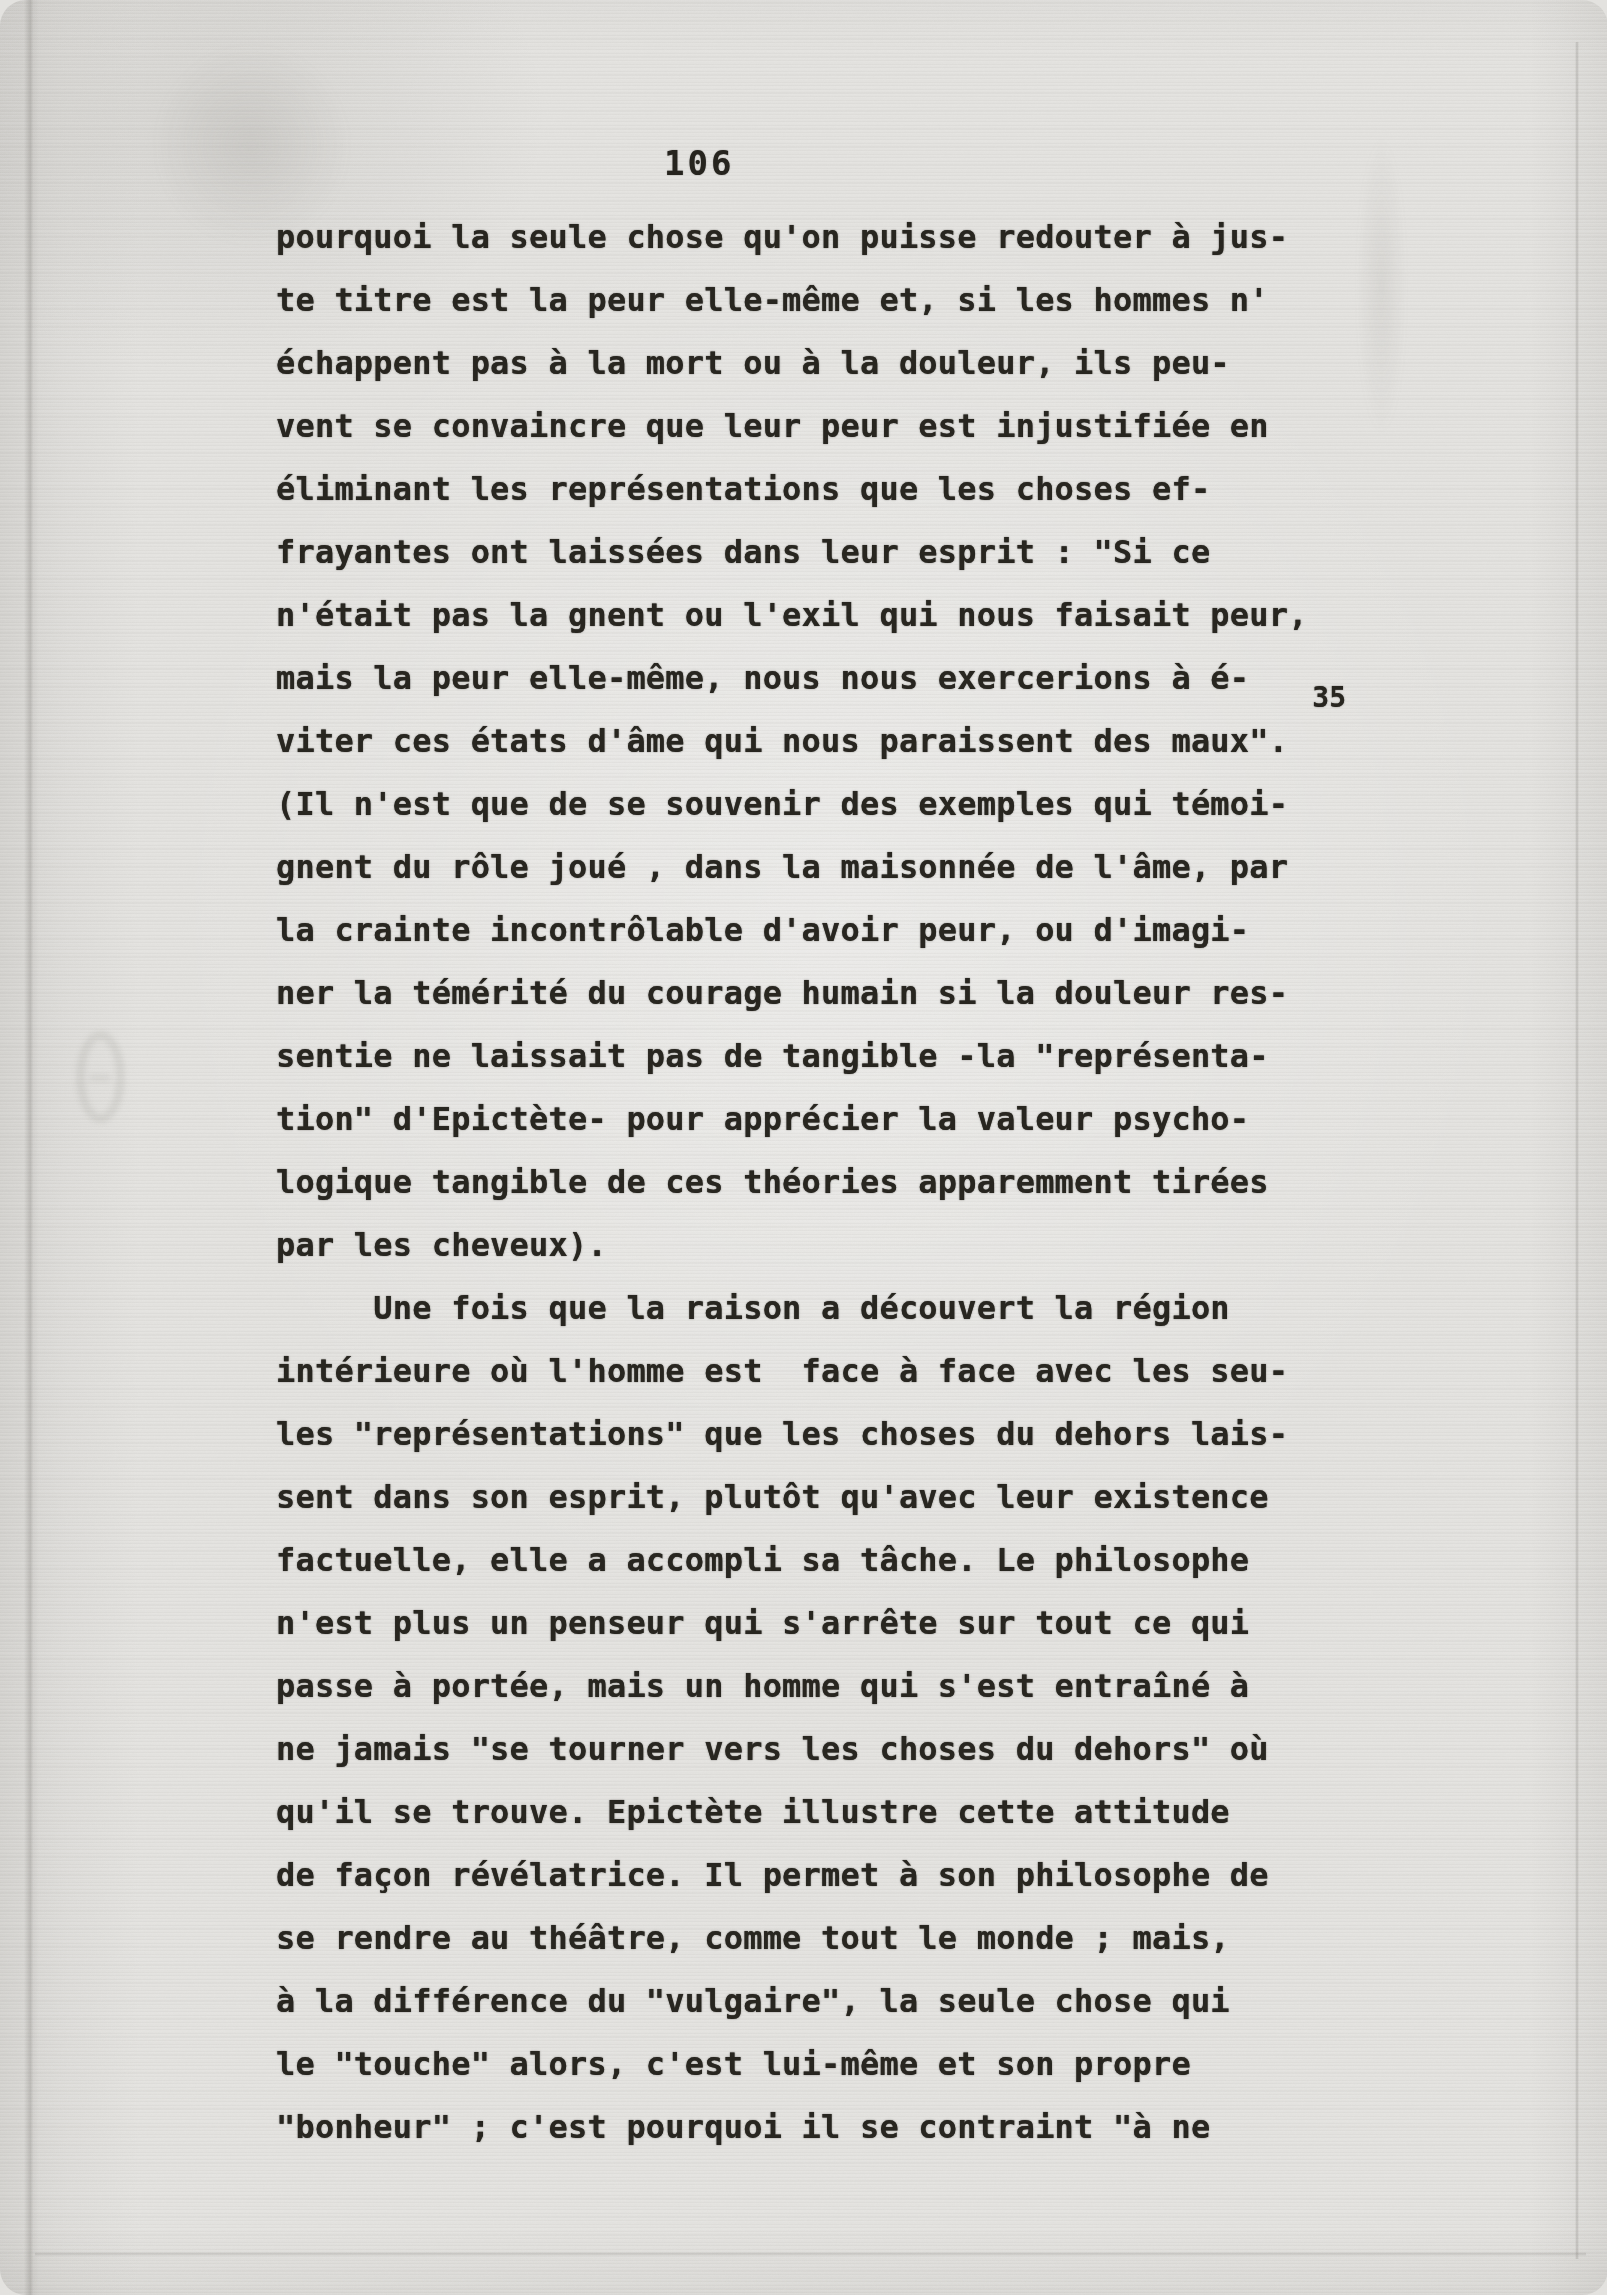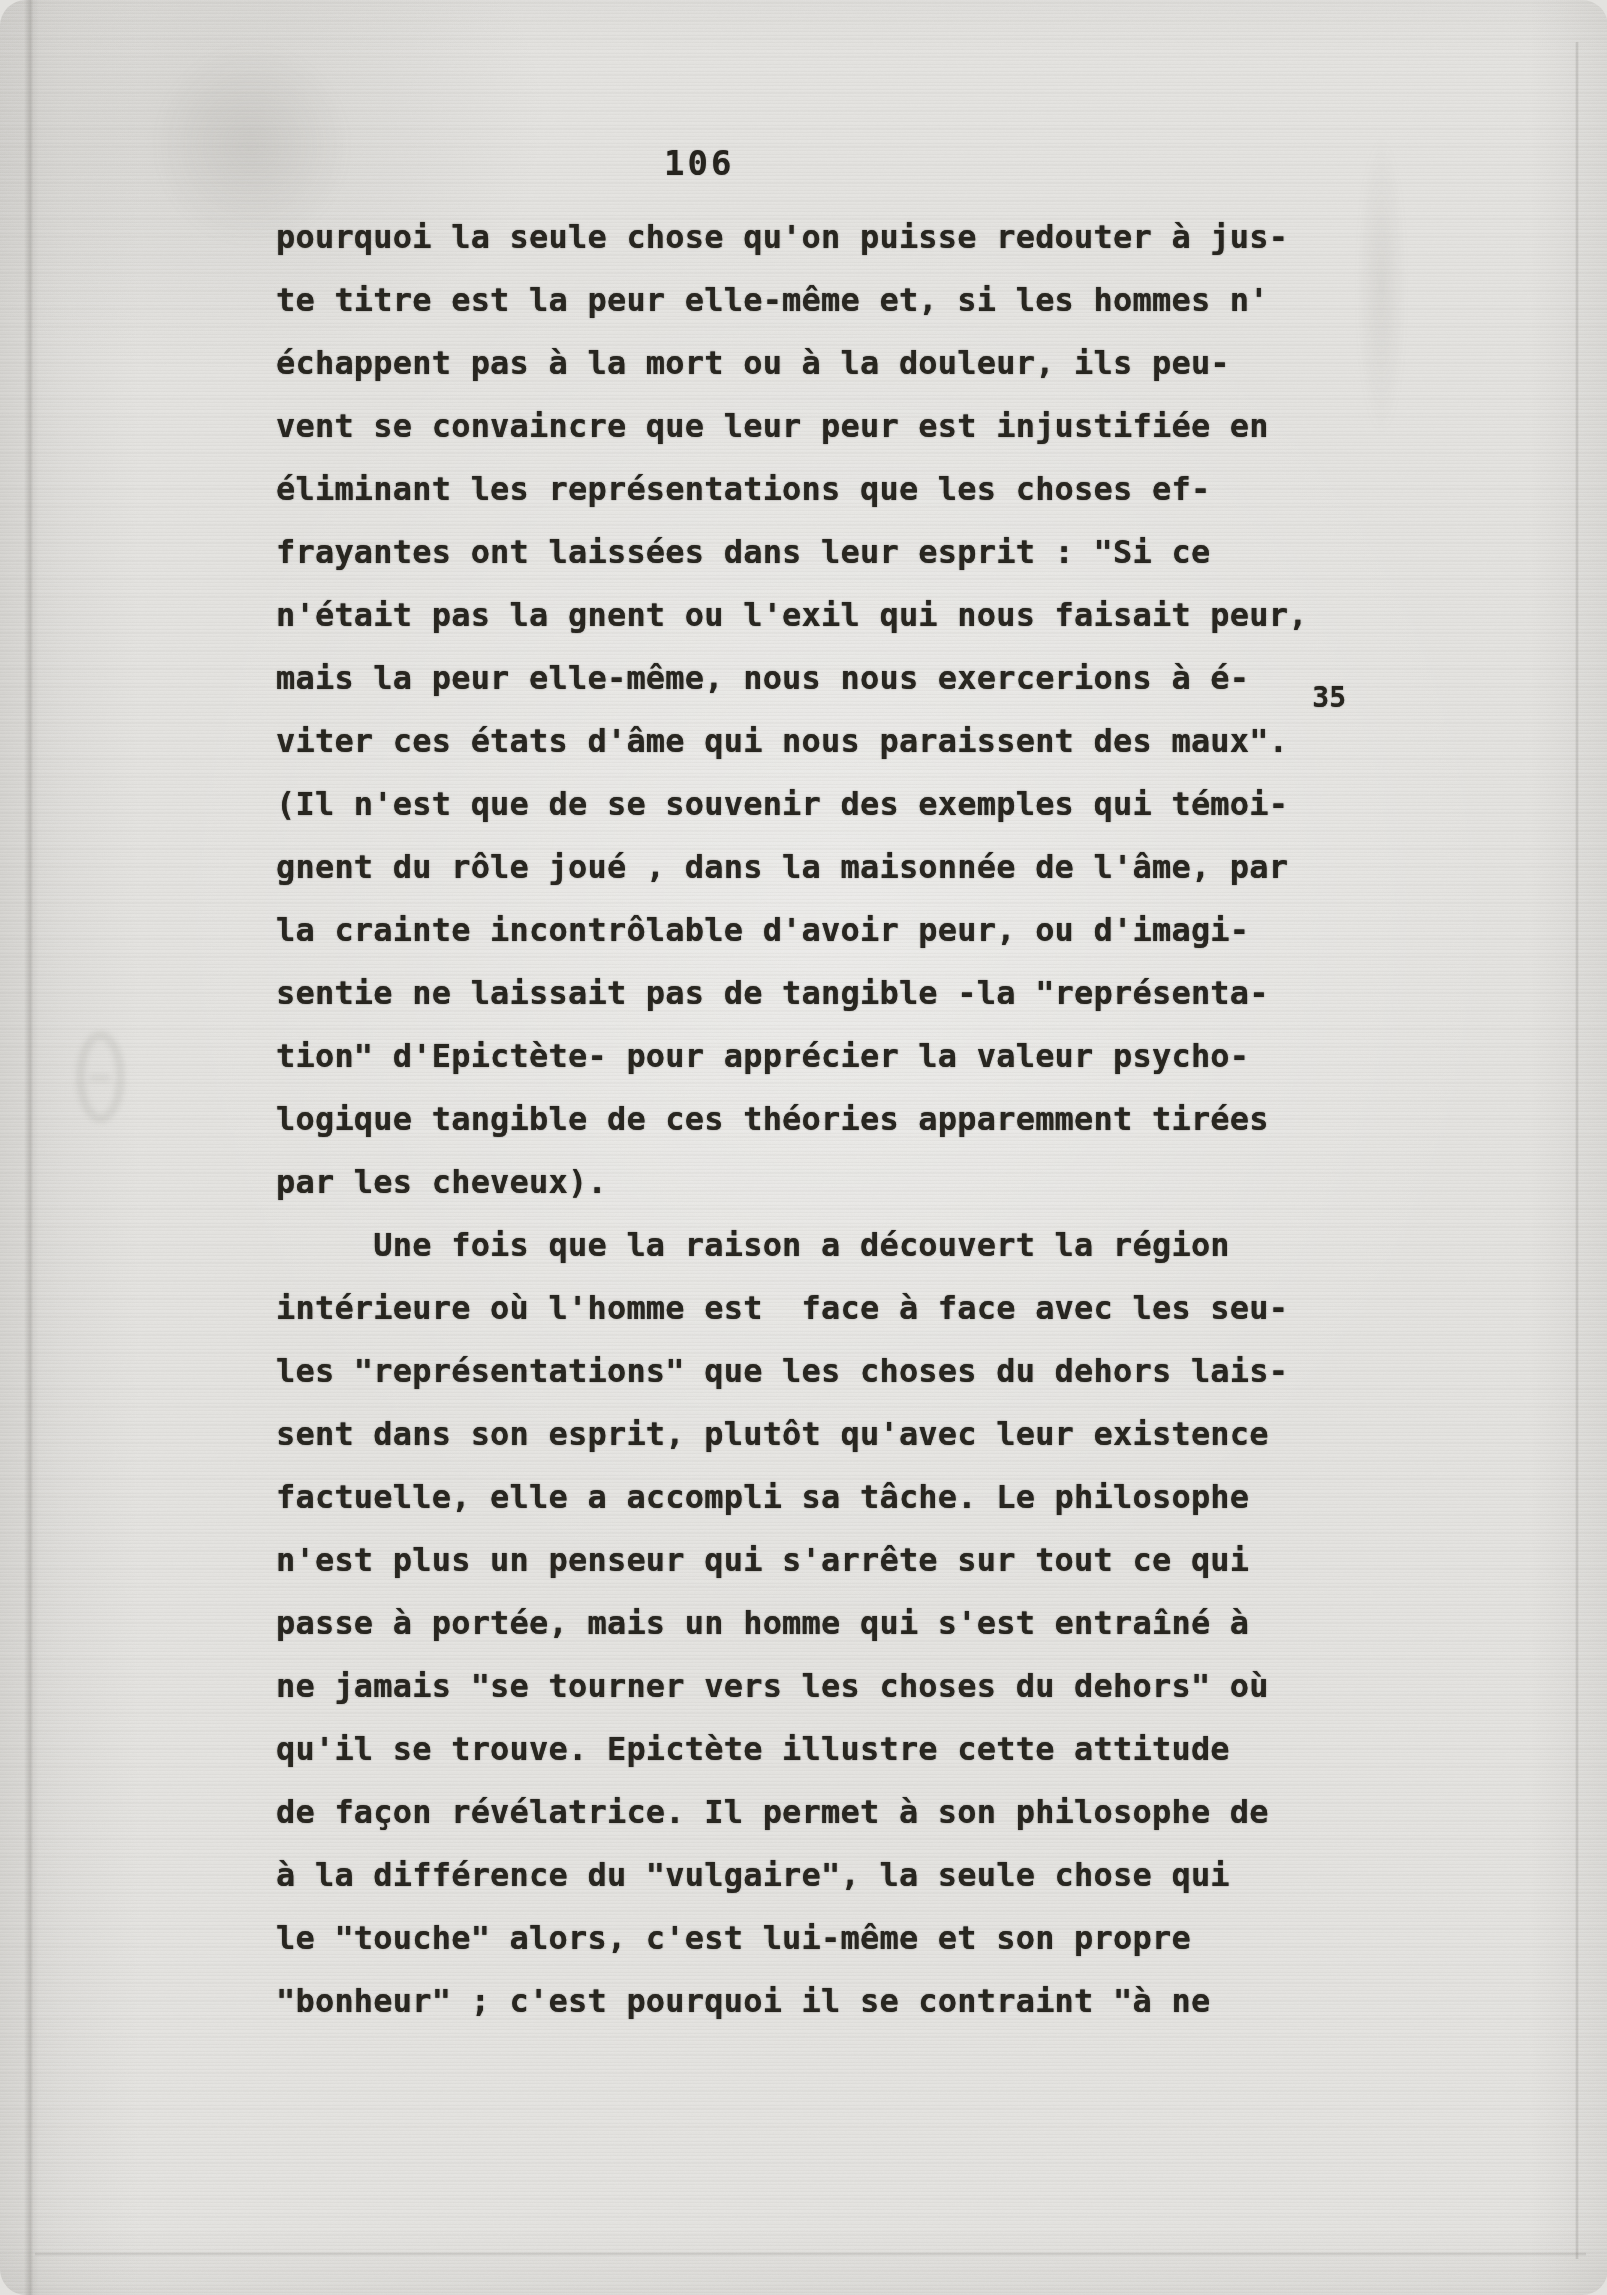--- a/index.html
+++ b/index.html
@@ -112,34 +112,36 @@
     <div class="ln">échappent pas à la mort ou à la douleur, ils peu-</div>
     <div class="ln">vent se convaincre que leur peur est injustifiée en</div>
     <div class="ln">éliminant les représentations que les choses ef-</div>
     <div class="ln">frayantes ont laissées dans leur esprit : "Si ce</div>
     <div class="ln">n'était pas la gnent ou l'exil qui nous faisait peur,</div>
     <div class="ln">mais la peur elle-même, nous nous exercerions à é-</div>
     <div class="ln"><span>viter ces états d'âme qui nous paraissent des maux".</span><sup class="fn">35</sup></div>
     <div class="ln">(Il n'est que de se souvenir des exemples qui témoi-</div>
     <div class="ln">gnent du rôle joué , dans la maisonnée de l'âme, par</div>
     <div class="ln">la crainte incontrôlable d'avoir peur, ou d'imagi-</div>
+    <div class="ln">ner la témérité du courage humain si la douleur res-</div>
     <div class="ln">sentie ne laissait pas de tangible -la "représenta-</div>
     <div class="ln">tion" d'Epictète- pour apprécier la valeur psycho-</div>
     <div class="ln">logique tangible de ces théories apparemment tirées</div>
     <div class="ln">par les cheveux).</div>
     <div class="ln">     Une fois que la raison a découvert la région</div>
     <div class="ln">intérieure où l'homme est  face à face avec les seu-</div>
     <div class="ln">les "représentations" que les choses du dehors lais-</div>
     <div class="ln">sent dans son esprit, plutôt qu'avec leur existence</div>
     <div class="ln">factuelle, elle a accompli sa tâche. Le philosophe</div>
     <div class="ln">n'est plus un penseur qui s'arrête sur tout ce qui</div>
     <div class="ln">passe à portée, mais un homme qui s'est entraîné à</div>
     <div class="ln">ne jamais "se tourner vers les choses du dehors" où</div>
     <div class="ln">qu'il se trouve. Epictète illustre cette attitude</div>
     <div class="ln">de façon révélatrice. Il permet à son philosophe de</div>
+    <div class="ln">se rendre au théâtre, comme tout le monde ; mais,</div>
     <div class="ln">à la différence du "vulgaire", la seule chose qui</div>
     <div class="ln">le "touche" alors, c'est lui-même et son propre</div>
     <div class="ln">"bonheur" ; c'est pourquoi il se contraint "à ne</div>
   </div>
 
   <svg class="grain" xmlns="http://www.w3.org/2000/svg" viewBox="0 0 2648 3781" width="1608" height="2295">
     <filter id="grain-filter">
       <feTurbulence type="fractalNoise" baseFrequency="0.8" numOctaves="2" stitchTiles="stitch"></feTurbulence>
       <feColorMatrix type="saturate" values="0"></feColorMatrix>
       <feComponentTransfer>

